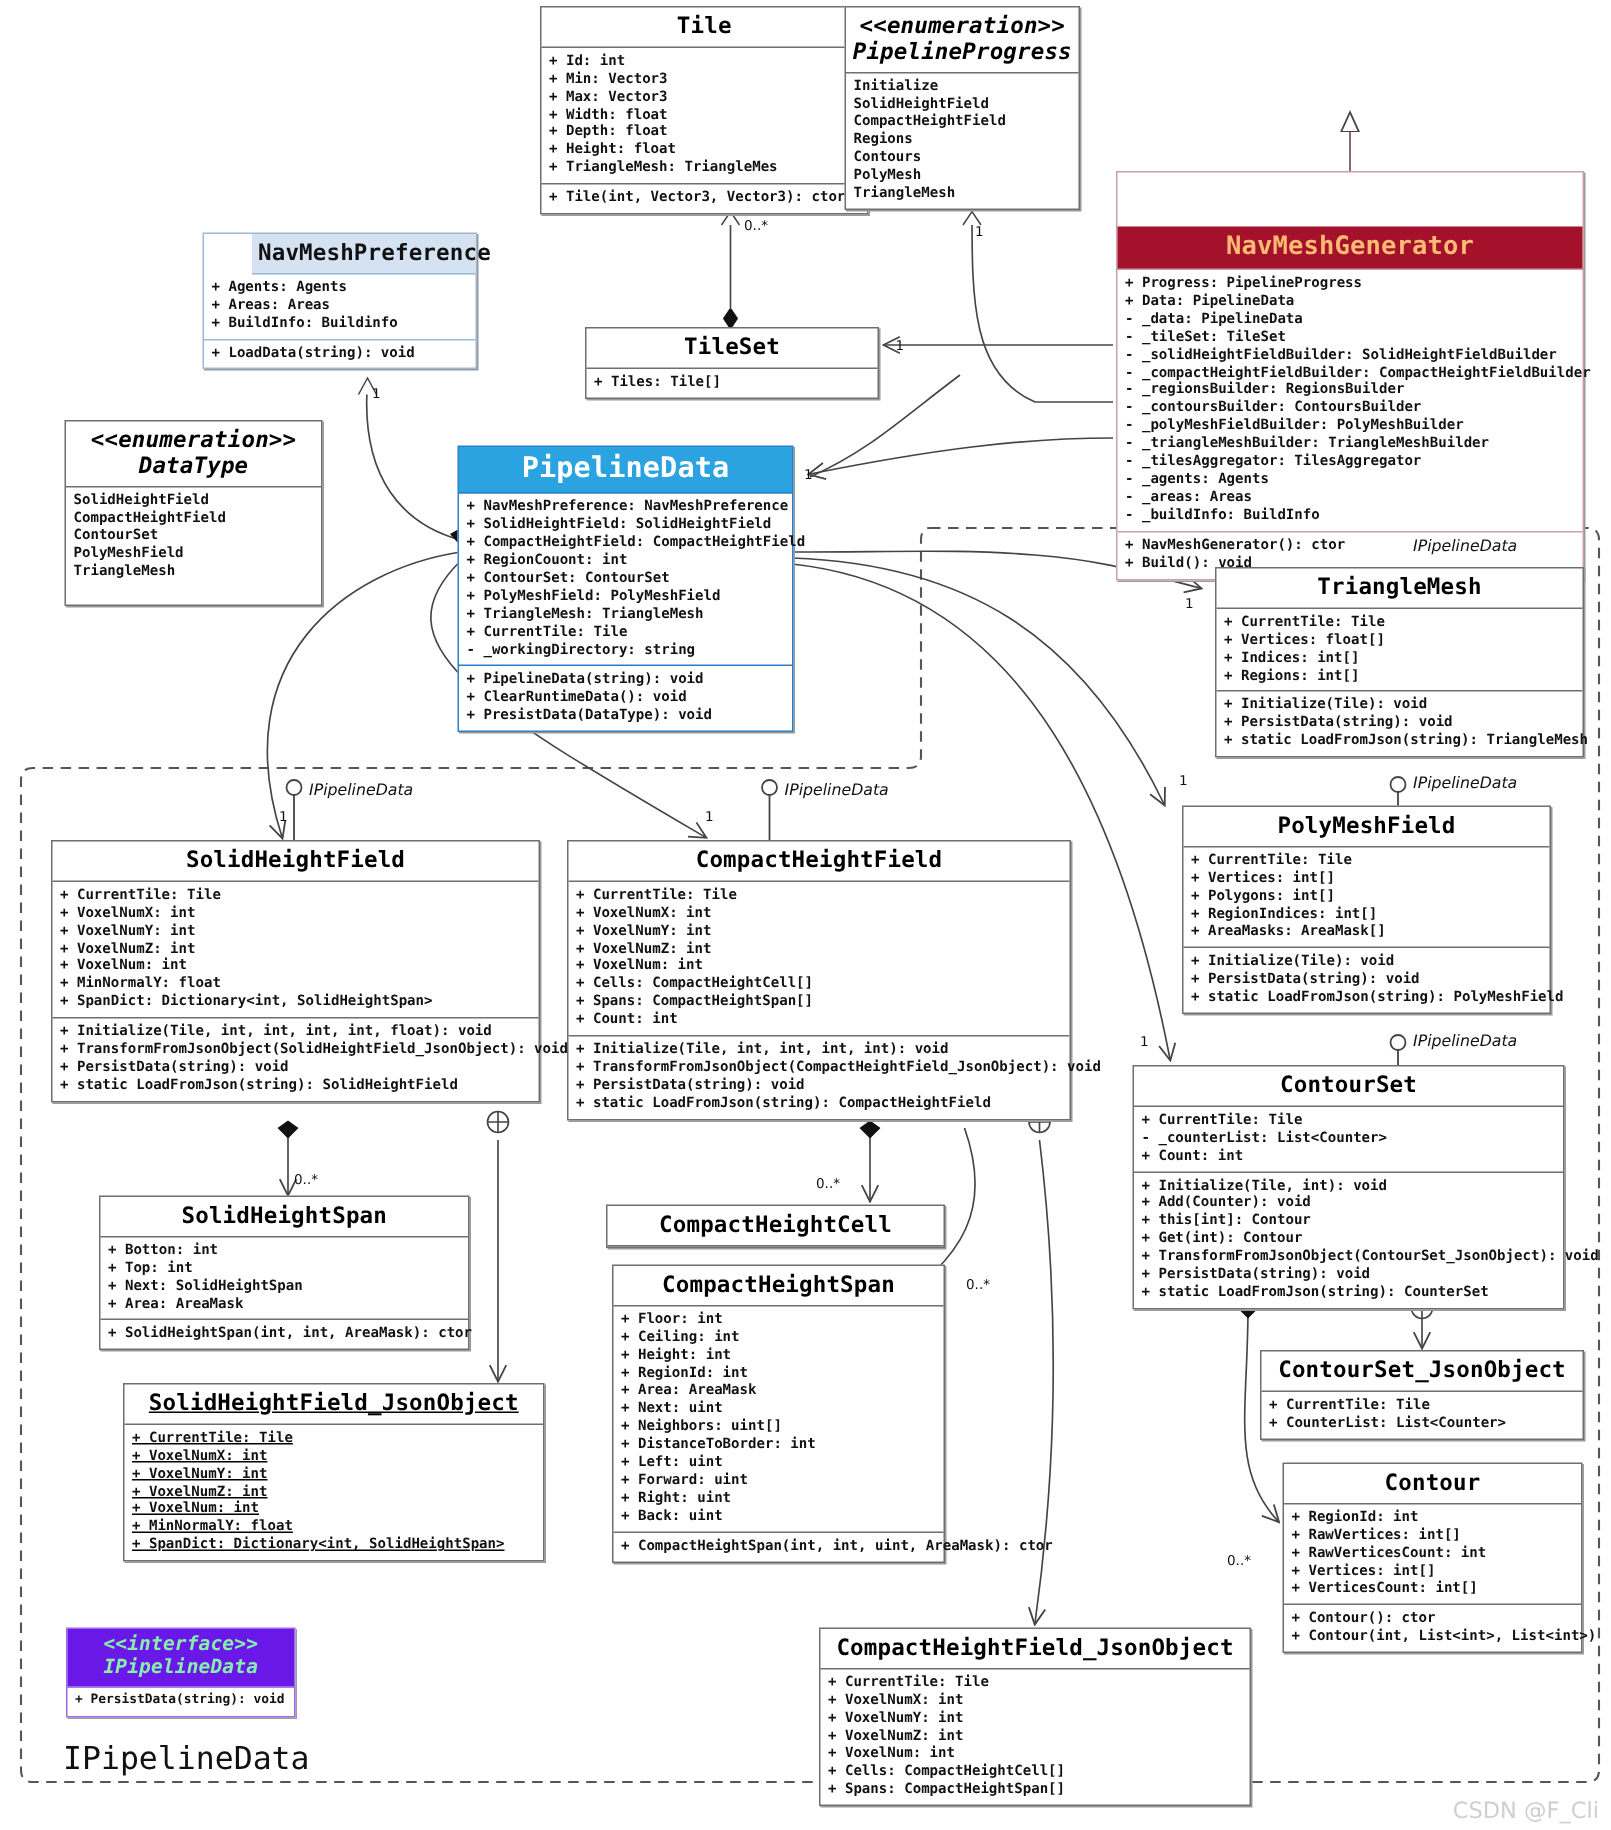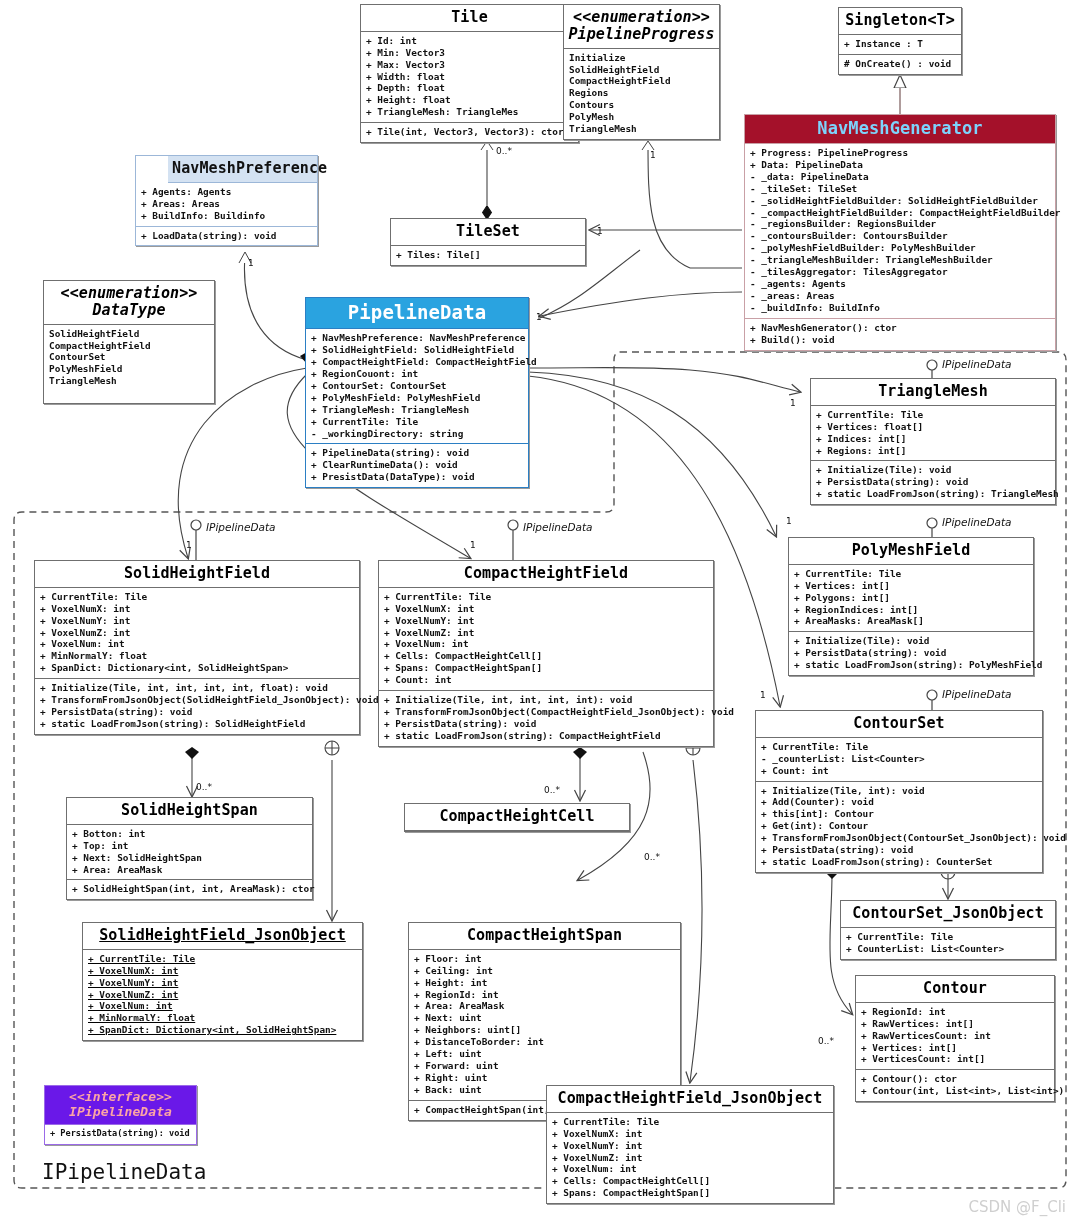--- a/index.html
+++ b/index.html
@@ -18,24 +18,24 @@
   .stereo{font-style:italic;font-weight:bold;}
 
   
   .box-blue{border:1px solid #2b7fc4;}
   .box-blue .title{background:#2aa3e0;color:#fff;font-size:19px;border-bottom:1px solid #2b7fc4;}
   .box-blue .sect{border-bottom:1px solid #2b7fc4;}
   .box-lightblue{border:1px solid #9cb7d8;}
   .box-lightblue .title{background:#d4e2f2;color:#111;font-size:15px;border-bottom:1px solid #9cb7d8;margin-left:32px;}
   .box-lightblue .sect{border-bottom:1px solid #9cb7d8;}
   .box-red{border:1px solid #c9a0a6;}
-  .box-red .title{background:#a4112a;color:#7dd3fc;font-size:17px;border-bottom:1px solid #c9a0a6;}
+  .box-red .title{background:#a4112a;color:#fdba74;font-size:17px;border-bottom:1px solid #c9a0a6;margin-top:36px;}
   .box-red .sect{border-bottom:1px solid #c9a0a6;}
   .box-purple{border:1px solid #9b6ae8;}
-  .box-purple .title{background:#6a18e8;color:#fca5a5;font-size:13px;font-style:italic;border-bottom:1px solid #9b6ae8;}
+  .box-purple .title{background:#6a18e8;color:#86efac;font-size:13px;font-style:italic;border-bottom:1px solid #9b6ae8;}
   .box-purple .sect{border-bottom:none;}
   .box-purple .row{font-size:8.6px;}
 
   .big-label{position:absolute;font-size:21px;color:#111;font-family:"DejaVu Sans Mono",monospace;}
   .lollipop-label{position:absolute;font-size:10.5px;font-style:italic;color:#111;
         font-family:"DejaVu Sans",sans-serif;}
   .mult{position:absolute;font-size:9px;color:#111;font-family:"DejaVu Sans",sans-serif;}
   .watermark{position:absolute;right:8px;bottom:4px;font-size:15px;color:#cfcfcf;
         font-family:"DejaVu Sans",sans-serif;}
 </style>
@@ -151,29 +151,20 @@
       <div class="row plain">Initialize</div>
       <div class="row plain">SolidHeightField</div>
       <div class="row plain">CompactHeightField</div>
       <div class="row plain">Regions</div>
       <div class="row plain">Contours</div>
       <div class="row plain">PolyMesh</div>
       <div class="row plain">TriangleMesh</div>
     </div>
   </div>
 
-  <div class="uml" style="left:838px;top:7px;width:124px;">
-    <div class="title">Singleton&lt;T&gt;</div>
-    <div class="sect">
-      <div class="row">+ Instance : T</div>
-    </div>
-    <div class="sect">
-      <div class="row"># OnCreate() : void</div>
-    </div>
-  </div>
 
   <div class="uml box-red" style="left:744px;top:114px;width:312px;">
     <div class="title">NavMeshGenerator</div>
     <div class="sect">
       <div class="row">+ Progress: PipelineProgress</div>
       <div class="row">+ Data: PipelineData</div>
       <div class="row">- _data: PipelineData</div>
       <div class="row">- _tileSet: TileSet</div>
       <div class="row">- _solidHeightFieldBuilder: SolidHeightFieldBuilder</div>
       <div class="row">- _compactHeightFieldBuilder: CompactHeightFieldBuilder</div>
@@ -380,21 +371,21 @@
       <div class="row">+ VoxelNum: int</div>
       <div class="row">+ MinNormalY: float</div>
       <div class="row">+ SpanDict: Dictionary&lt;int, SolidHeightSpan&gt;</div>
     </div>
   </div>
 
   <div class="uml" style="left:404px;top:803px;width:226px;">
     <div class="title">CompactHeightCell</div>
   </div>
 
-  <div class="uml" style="left:408px;top:922px;width:273px;">
+  <div class="uml" style="left:408px;top:843px;width:222px;">
     <div class="title">CompactHeightSpan</div>
     <div class="sect">
       <div class="row">+ Floor: int</div>
       <div class="row">+ Ceiling: int</div>
       <div class="row">+ Height: int</div>
       <div class="row">+ RegionId: int</div>
       <div class="row">+ Area: AreaMask</div>
       <div class="row">+ Next: uint</div>
       <div class="row">+ Neighbors: uint[]</div>
       <div class="row">+ DistanceToBorder: int</div>

